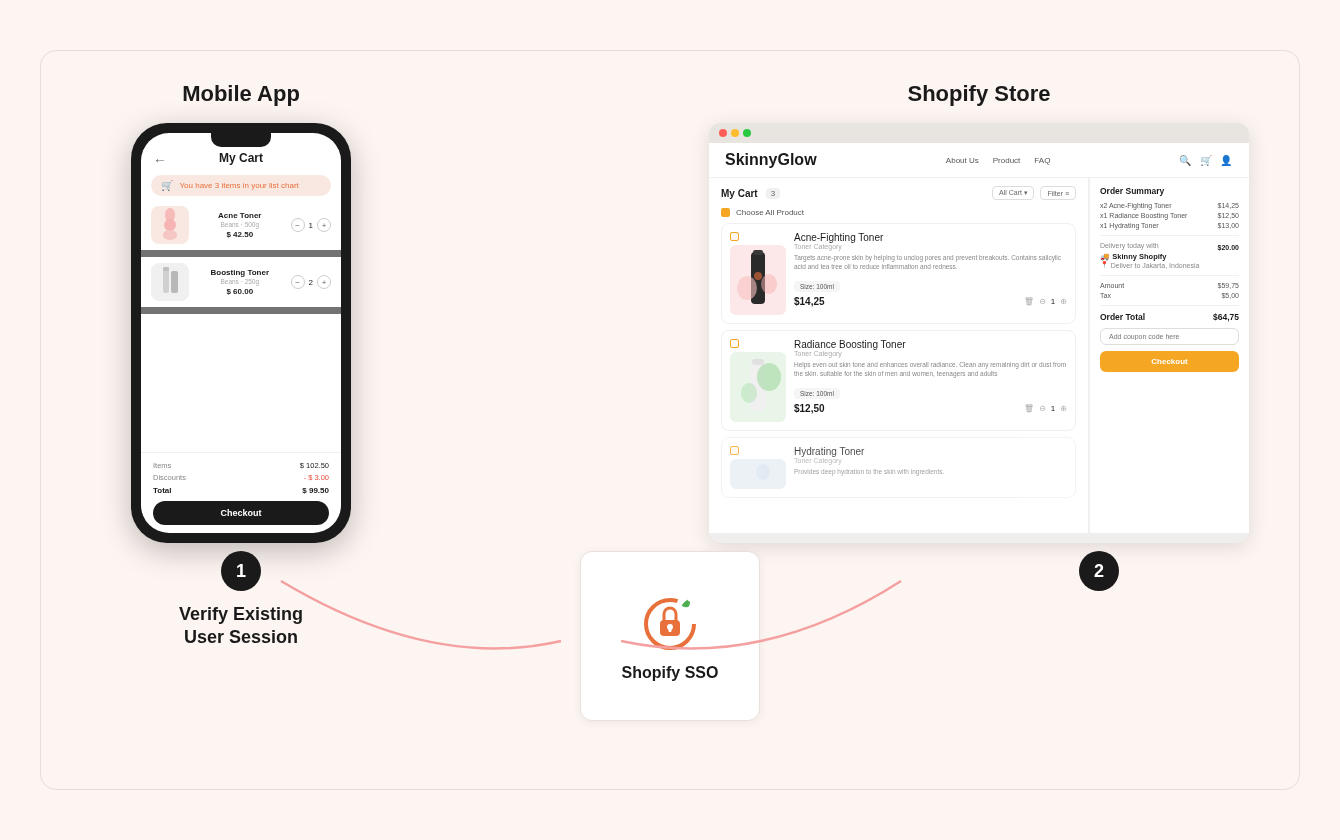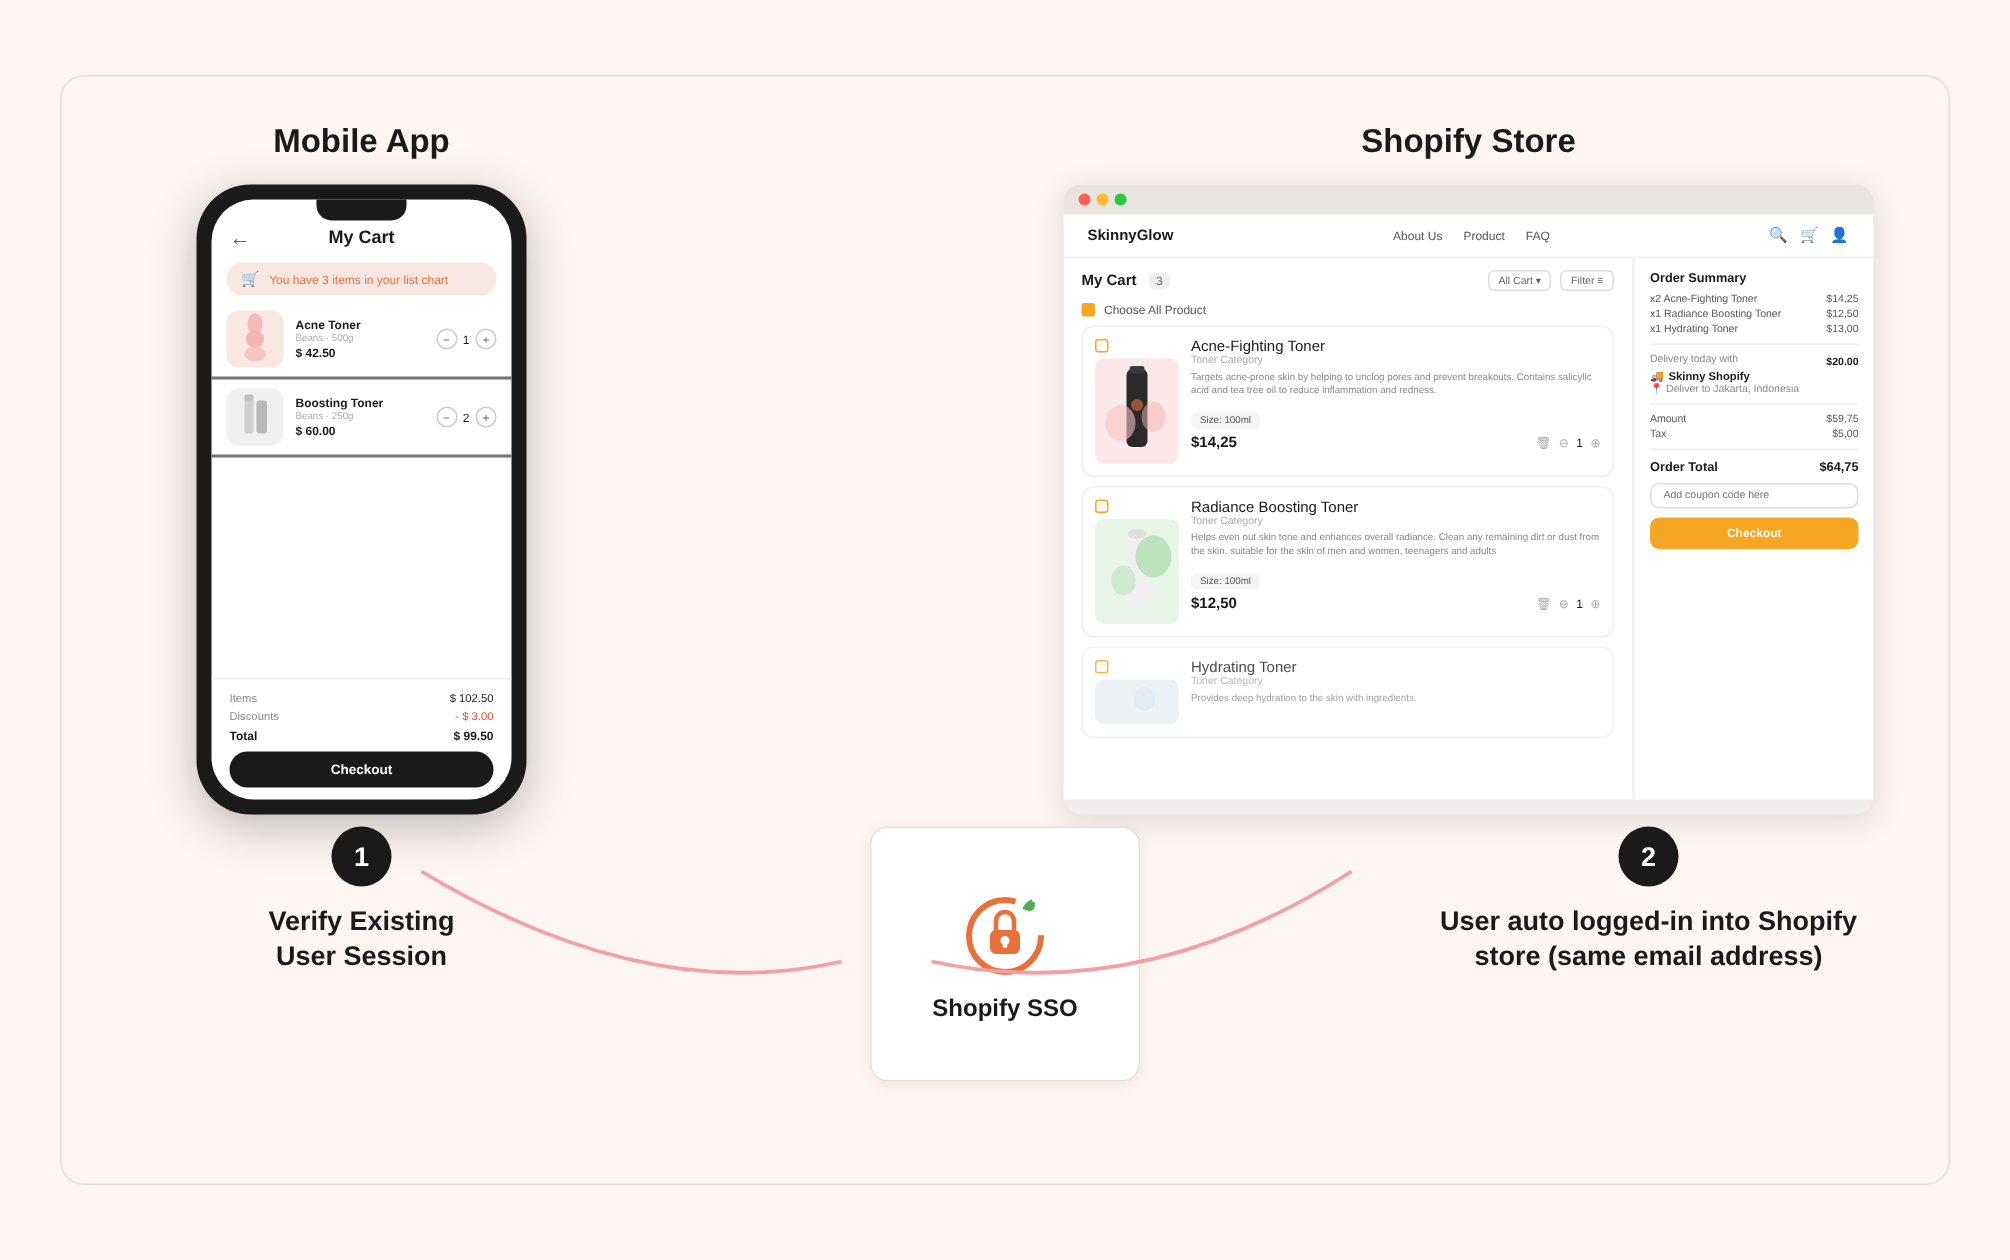--- a/index.html
+++ b/index.html
@@ -116,21 +116,22 @@
 
     .cart-icon {
       font-size: 10px;
     }
 
     .cart-item {
       display: flex;
       align-items: center;
       padding: 6px 10px;
       gap: 8px;
-      border-bottom: 2px solid #737373;
+      border-bottom: 7px solid #737373;
+      text-align: center;
     }
 
     .item-img {
       width: 38px;
       height: 38px;
       border-radius: 8px;
       background: #f9e8e2;
       flex-shrink: 0;
       overflow: hidden;
       display: flex;
@@ -291,21 +292,21 @@
 
     .store-header {
       display: flex;
       align-items: center;
       justify-content: space-between;
       padding: 8px 16px;
       border-bottom: 1px solid #f0f0f0;
     }
 
     .store-logo {
-      font-size: 10px;
+      font-size: 16px;
       font-weight: 700;
       color: #1a1a1a;
     }
 
     .store-nav {
       display: flex;
       gap: 14px;
     }
 
     .store-nav-item {
@@ -970,20 +971,17 @@
           <path d="M44 16 Q46 12 50 10" fill="none" stroke="#4caf50" stroke-width="1"></path>
         </svg>
         <span class="sso-label">Shopify SSO</span>
       </div>
     </div>
 
     <div class="step-block">
       <div class="step-number-circle">
         <span>2</span>
       </div>
-      <div class="step-text">
-        User auto logged-in into Shopify<br>store (same email address)
-      </div>
     </div>
 
   </div>
 
 </div>
 
 </body></html>

